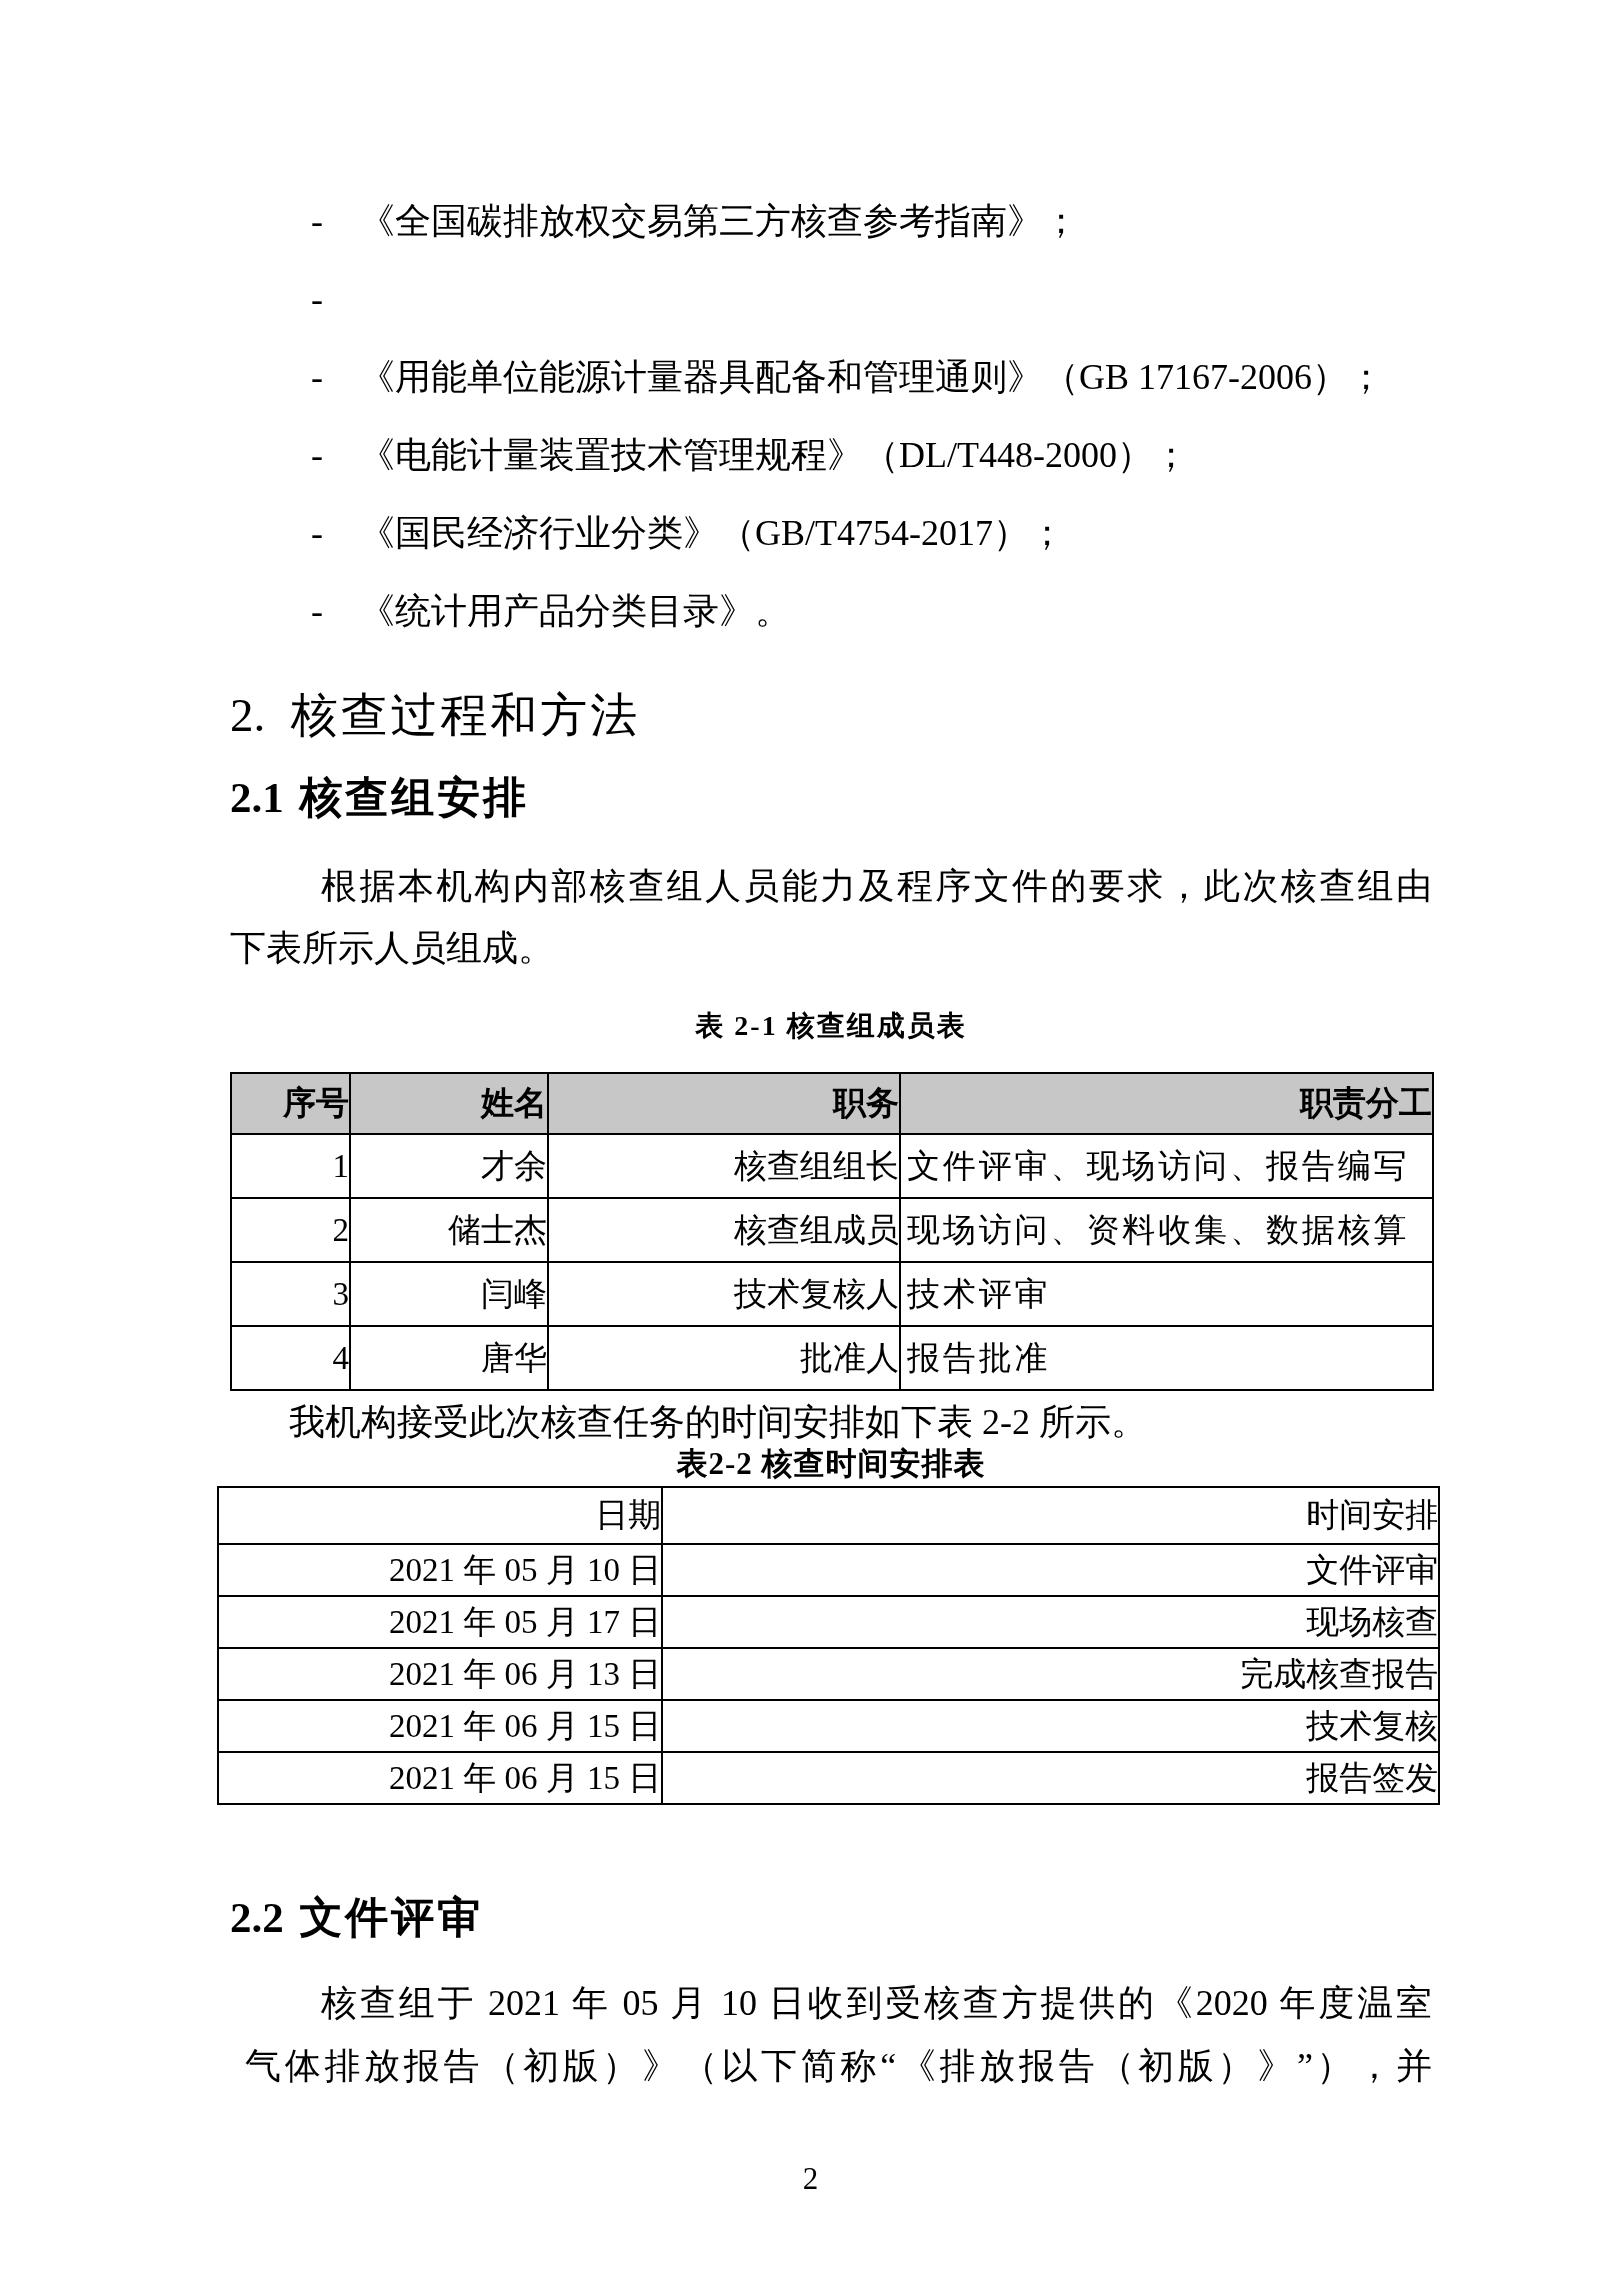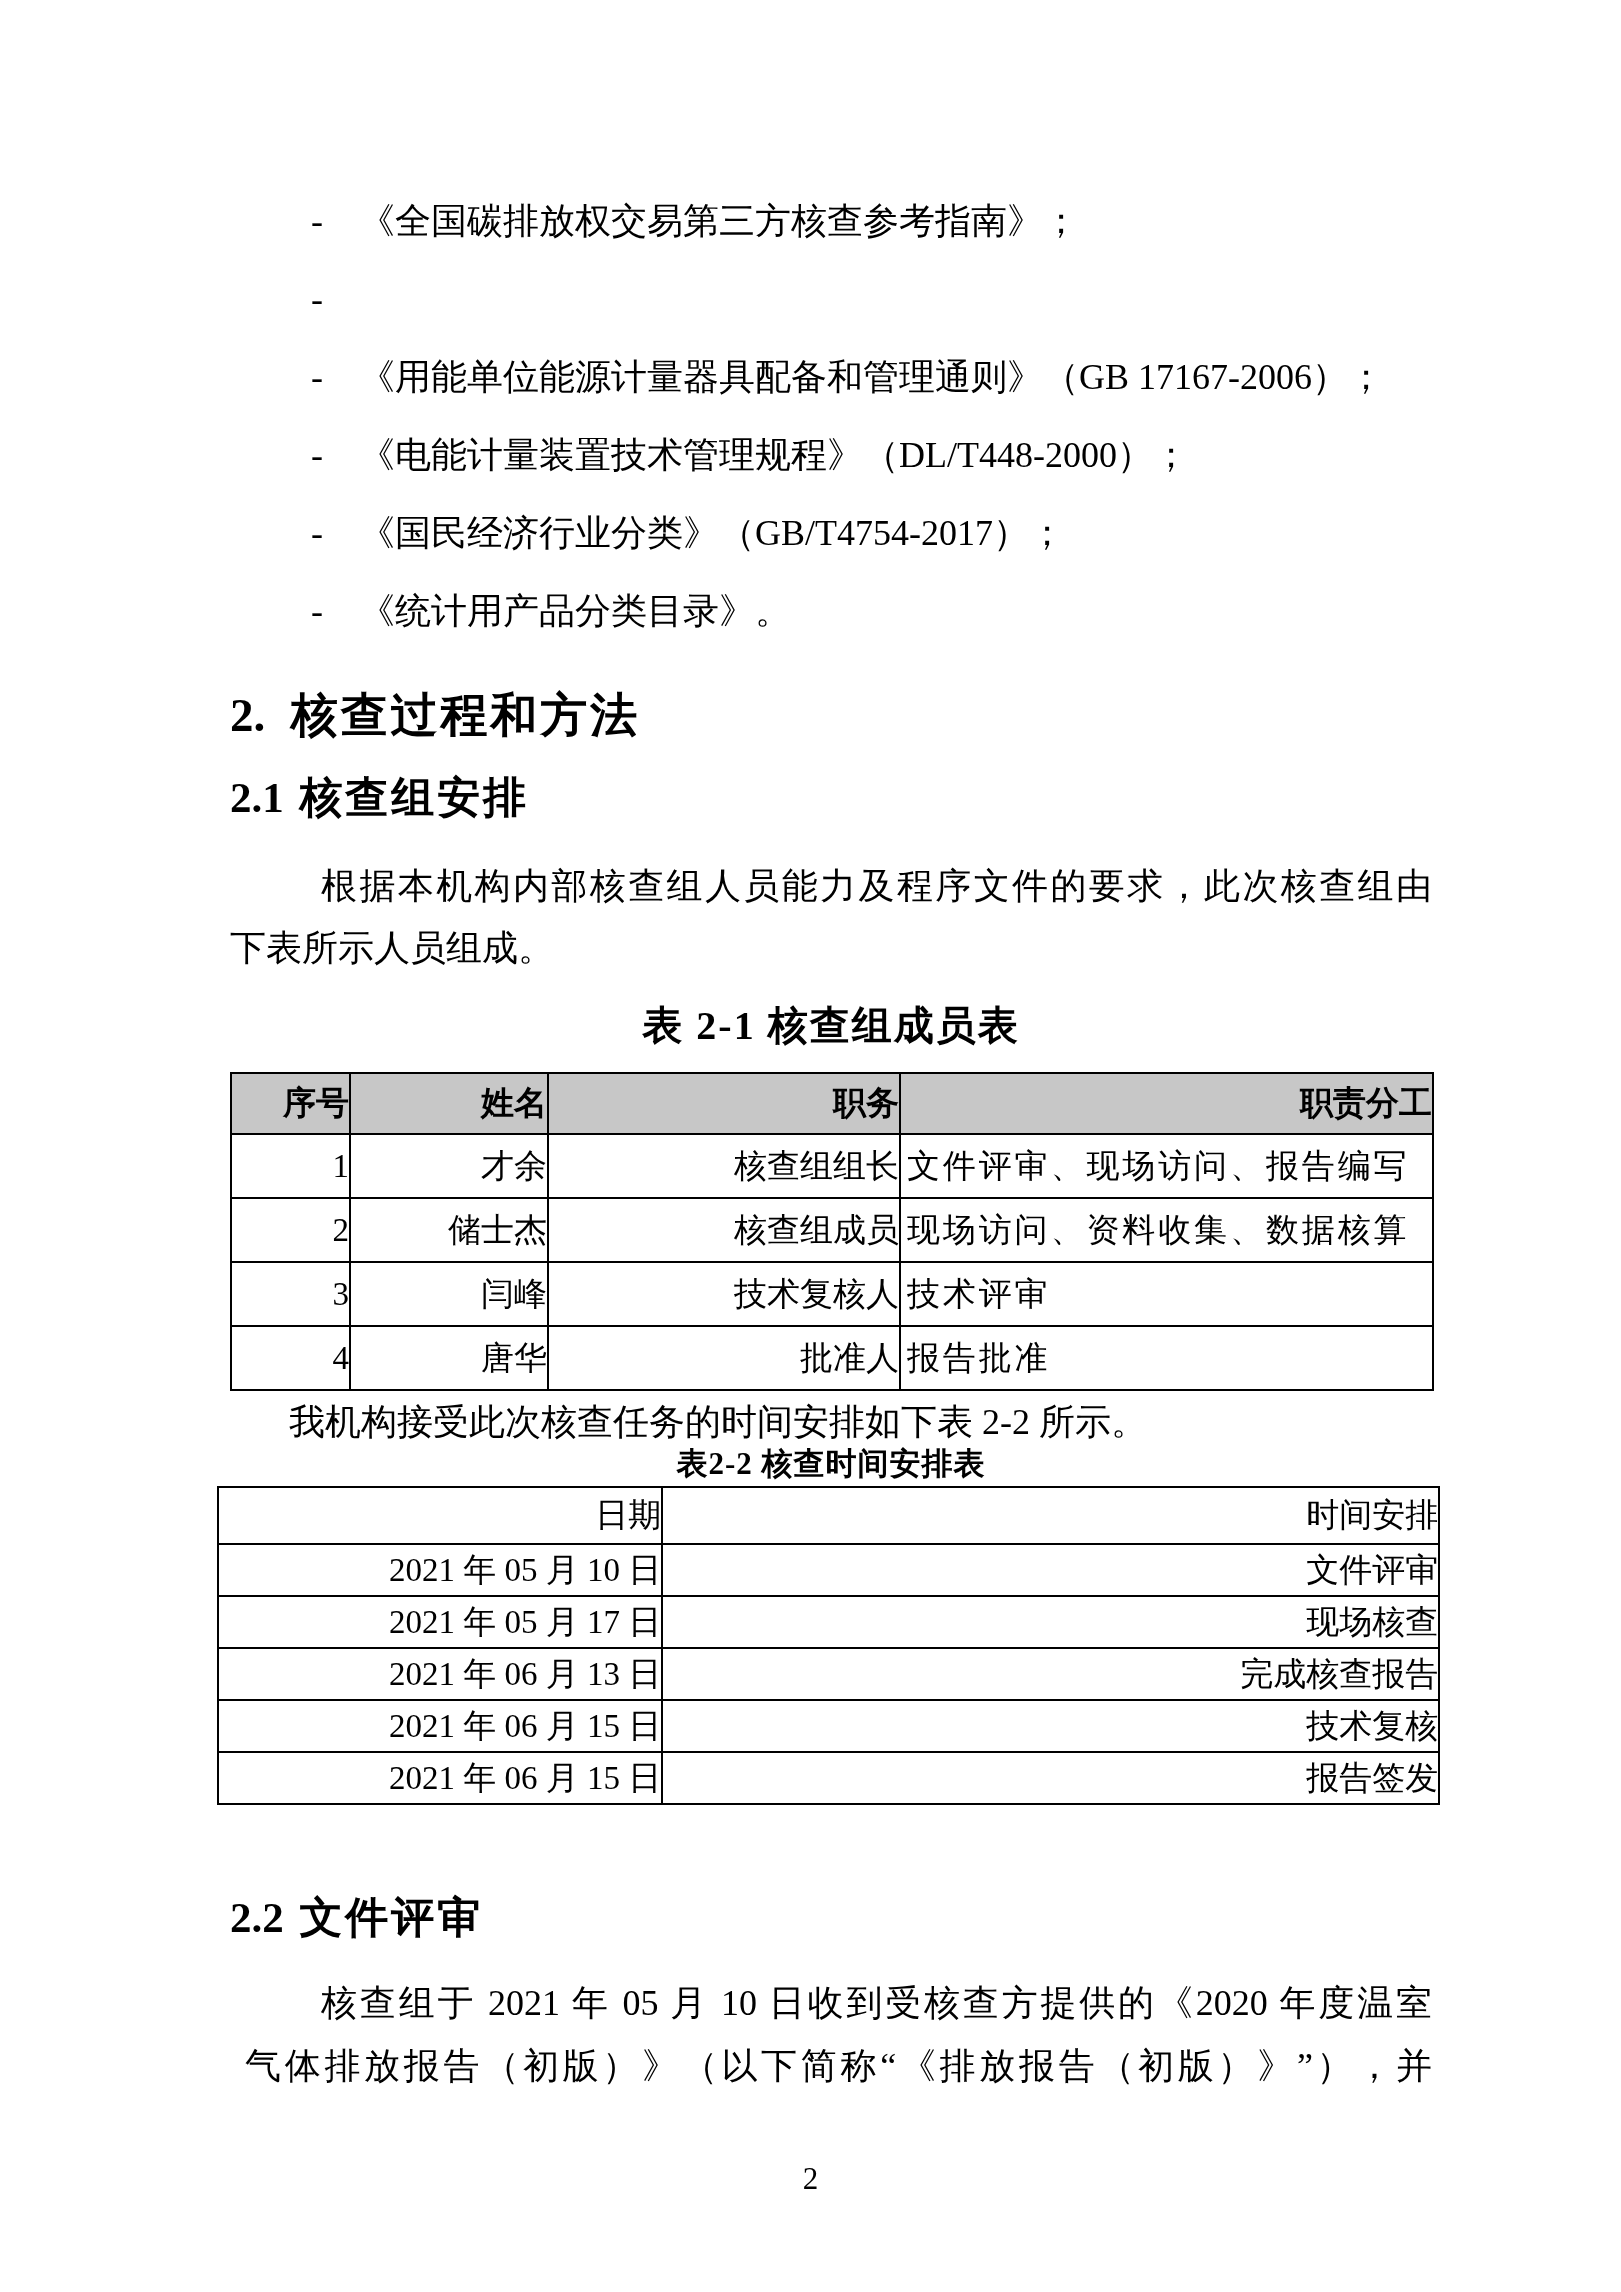--- a/index.html
+++ b/index.html
@@ -14,37 +14,37 @@
   .content {
     position:absolute; left:230px; top:0;
     width:1202px;
     padding-top:182px;
   }
   
   ul.refs { margin:0; padding:0; list-style:none; font-size:36px; }
   ul.refs li { height:78px; line-height:78px; padding-left:81px; display:flex; white-space:nowrap; }
   ul.refs .marker { display:inline-block; width:48px; flex:0 0 48px; }
   
-  .h2 { margin:42px 0 0 0; font-size:47px; line-height:47px; font-weight:bold; letter-spacing:2.9px; }
+  .h2 { margin:42px 0 0 0; font-size:47px; line-height:47px; font-weight:normal; letter-spacing:2.9px; }
   .h2 .h-num { margin-right:25.5px; letter-spacing:0; }
   .h3 { margin:37px 0 0 0; font-size:43px; line-height:43px; font-weight:bold; letter-spacing:2.9px; }
   .h3 .h-num { margin-right:15.7px; letter-spacing:0; }
   .h3.sec22 { margin-top:91px; }
   
   .para { margin:0; font-size:36px; }
   .para1 { margin-top:36px; }
   .para1 .pline { line-height:62px; }
   .para3 { margin-top:33px; }
   .para3 .pline { line-height:63px; }
   .pline.indent { text-indent:76px; }
   .pline.stretch { text-align:justify; text-align-last:justify;margin-left:15px; }
   .note { margin-top:12.7px; font-size:36px; line-height:36px; text-indent:59px; }
   
   .tbl-title { text-align:center; font-weight:bold; }
-  .t1-title { margin-top:31px; font-size:40px; line-height:32px; letter-spacing:2px; }
+  .t1-title { margin-top:31px; font-size:28px; line-height:32px; letter-spacing:2px; }
   .t2-title { margin-top:8.8px;  font-size:31px; line-height:31px; letter-spacing:1px; }
   
   table.doc-table { border-collapse:collapse; table-layout:fixed; font-size:33px; }
   table.doc-table th, table.doc-table td {
     border:2px solid #000;
     border-top-width:2.9px; border-bottom-width:2.9px;
     vertical-align:middle; text-align:right;
     padding:0; overflow:hidden; white-space:nowrap;
   }
   table.t1 { margin-top:30px; width:1202px; }

